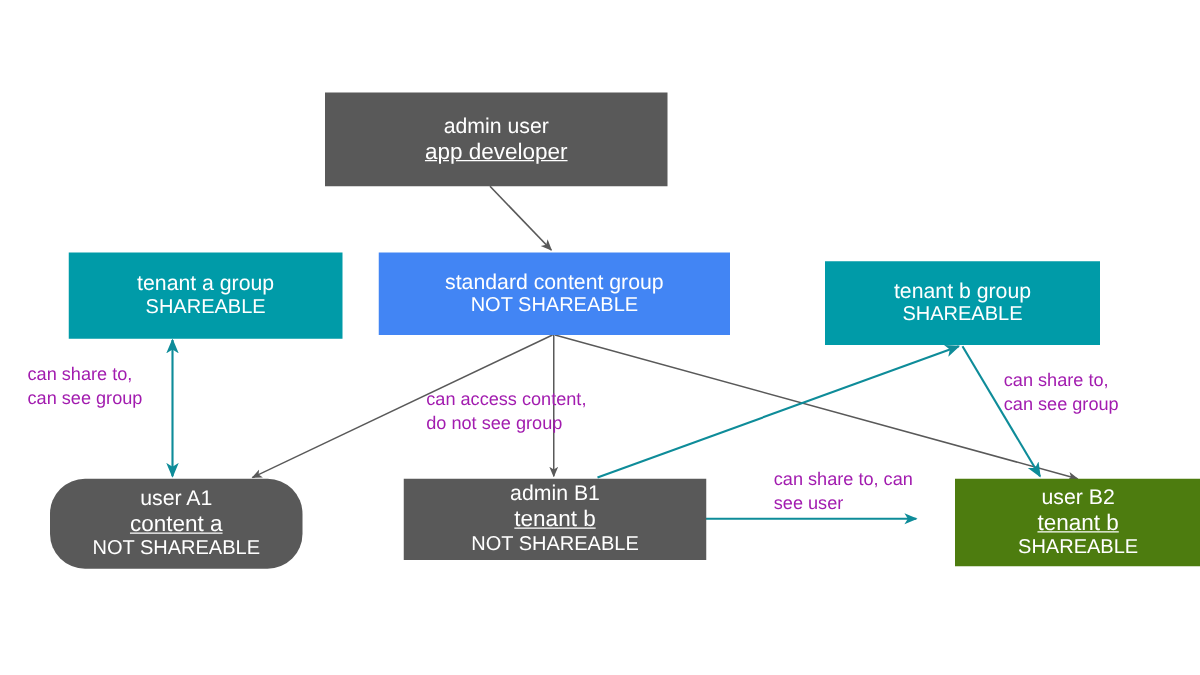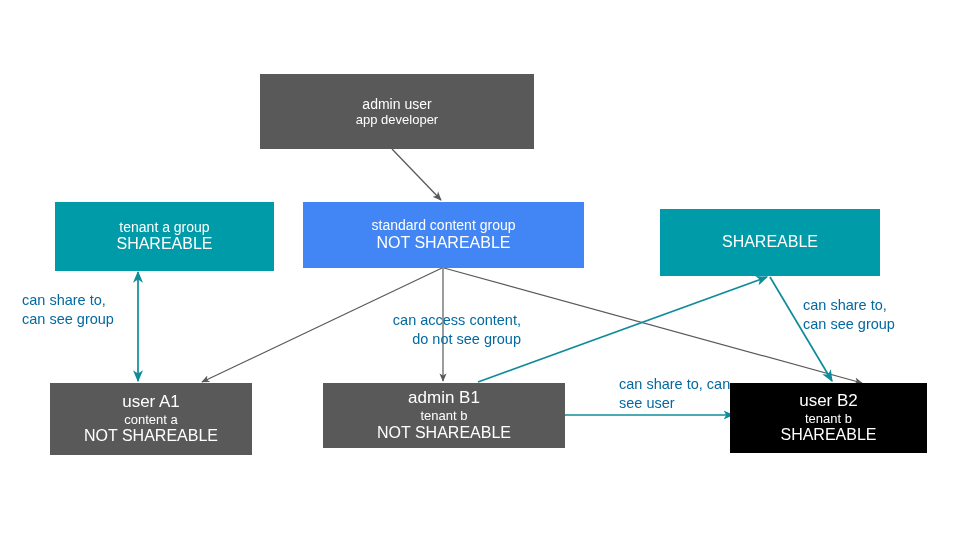--- a/index.html
+++ b/index.html
@@ -20,28 +20,28 @@
     display: flex;
     flex-direction: column;
     align-items: center;
     justify-content: center;
     text-align: center;
     color: #ffffff;
     line-height: 1.18;
     z-index: 3;
   }
   .node .line-1 { font-size: 17px; }
-  .node .line-2 { font-size: 13px; }
+  .node .line-2 { font-size: 18px; text-decoration: underline; }
   .node .line-3 { font-size: 16px; }
-  .node.two-line .line-1 { font-size: 14px; }
+  .node.two-line .line-1 { font-size: 17px; }
 
   .edge-label {
     position: absolute;
     font-size: 14.5px;
-    color: #0369a1;
+    color: #a21caf;
     line-height: 1.32;
     white-space: pre-line;
     z-index: 4;
   }
 
   #edges {
     position: absolute;
     left: 0;
     top: 0;
     width: 960px;
@@ -90,45 +90,46 @@
     <div class="line-1">tenant a group</div>
     <div class="line-3">SHAREABLE</div>
   </div>
 
   <div class="node two-line" style="left:303px; top:202px; width:281px; height:66px; background:#4285F4;align-items:center;">
     <div class="line-1">standard content group</div>
     <div class="line-3">NOT SHAREABLE</div>
   </div>
 
   <div class="node two-line" style="left:660px; top:209px; width:220px; height:67px; background:#009BA8;">
+    <div class="line-1">tenant b group</div>
     <div class="line-3">SHAREABLE</div>
   </div>
 
-  <div class="node" style="left:50px; top:383px; width:202px; height:72px; background:#595959;">
+  <div class="node" style="left:40px; top:383px; width:202px; height:72px; background:#595959;border-radius:28px;">
     <div class="line-1">user A1</div>
     <div class="line-2">content a</div>
     <div class="line-3">NOT SHAREABLE</div>
   </div>
 
   <div class="node" style="left:323px; top:383px; width:242px; height:65px; background:#595959;">
     <div class="line-1">admin B1</div>
     <div class="line-2">tenant b</div>
     <div class="line-3">NOT SHAREABLE</div>
   </div>
 
-  <div class="node" style="left:730px; top:383px; width:197px; height:70px; background:#000000;">
+  <div class="node" style="left:764px; top:383px; width:197px; height:70px; background:#4d7c0f;">
     <div class="line-1">user B2</div>
     <div class="line-2">tenant b</div>
     <div class="line-3">SHAREABLE</div>
   </div>
 
   <div class="edge-label" style="left:22px; top:291px; width:130px;">can share to,
 can see group</div>
 
-  <div class="edge-label" style="left:341px; top:311px; width:180px;text-align:right;">can access content,
+  <div class="edge-label" style="left:341px; top:311px; width:180px;">can access content,
 do not see group</div>
 
   <div class="edge-label" style="left:803px; top:296px; width:140px;">can share to,
 can see group</div>
 
   <div class="edge-label" style="left:587px; top:375px; width:150px;margin-left:32px;">can share to, can
 see user</div>
 
 </div>
 

